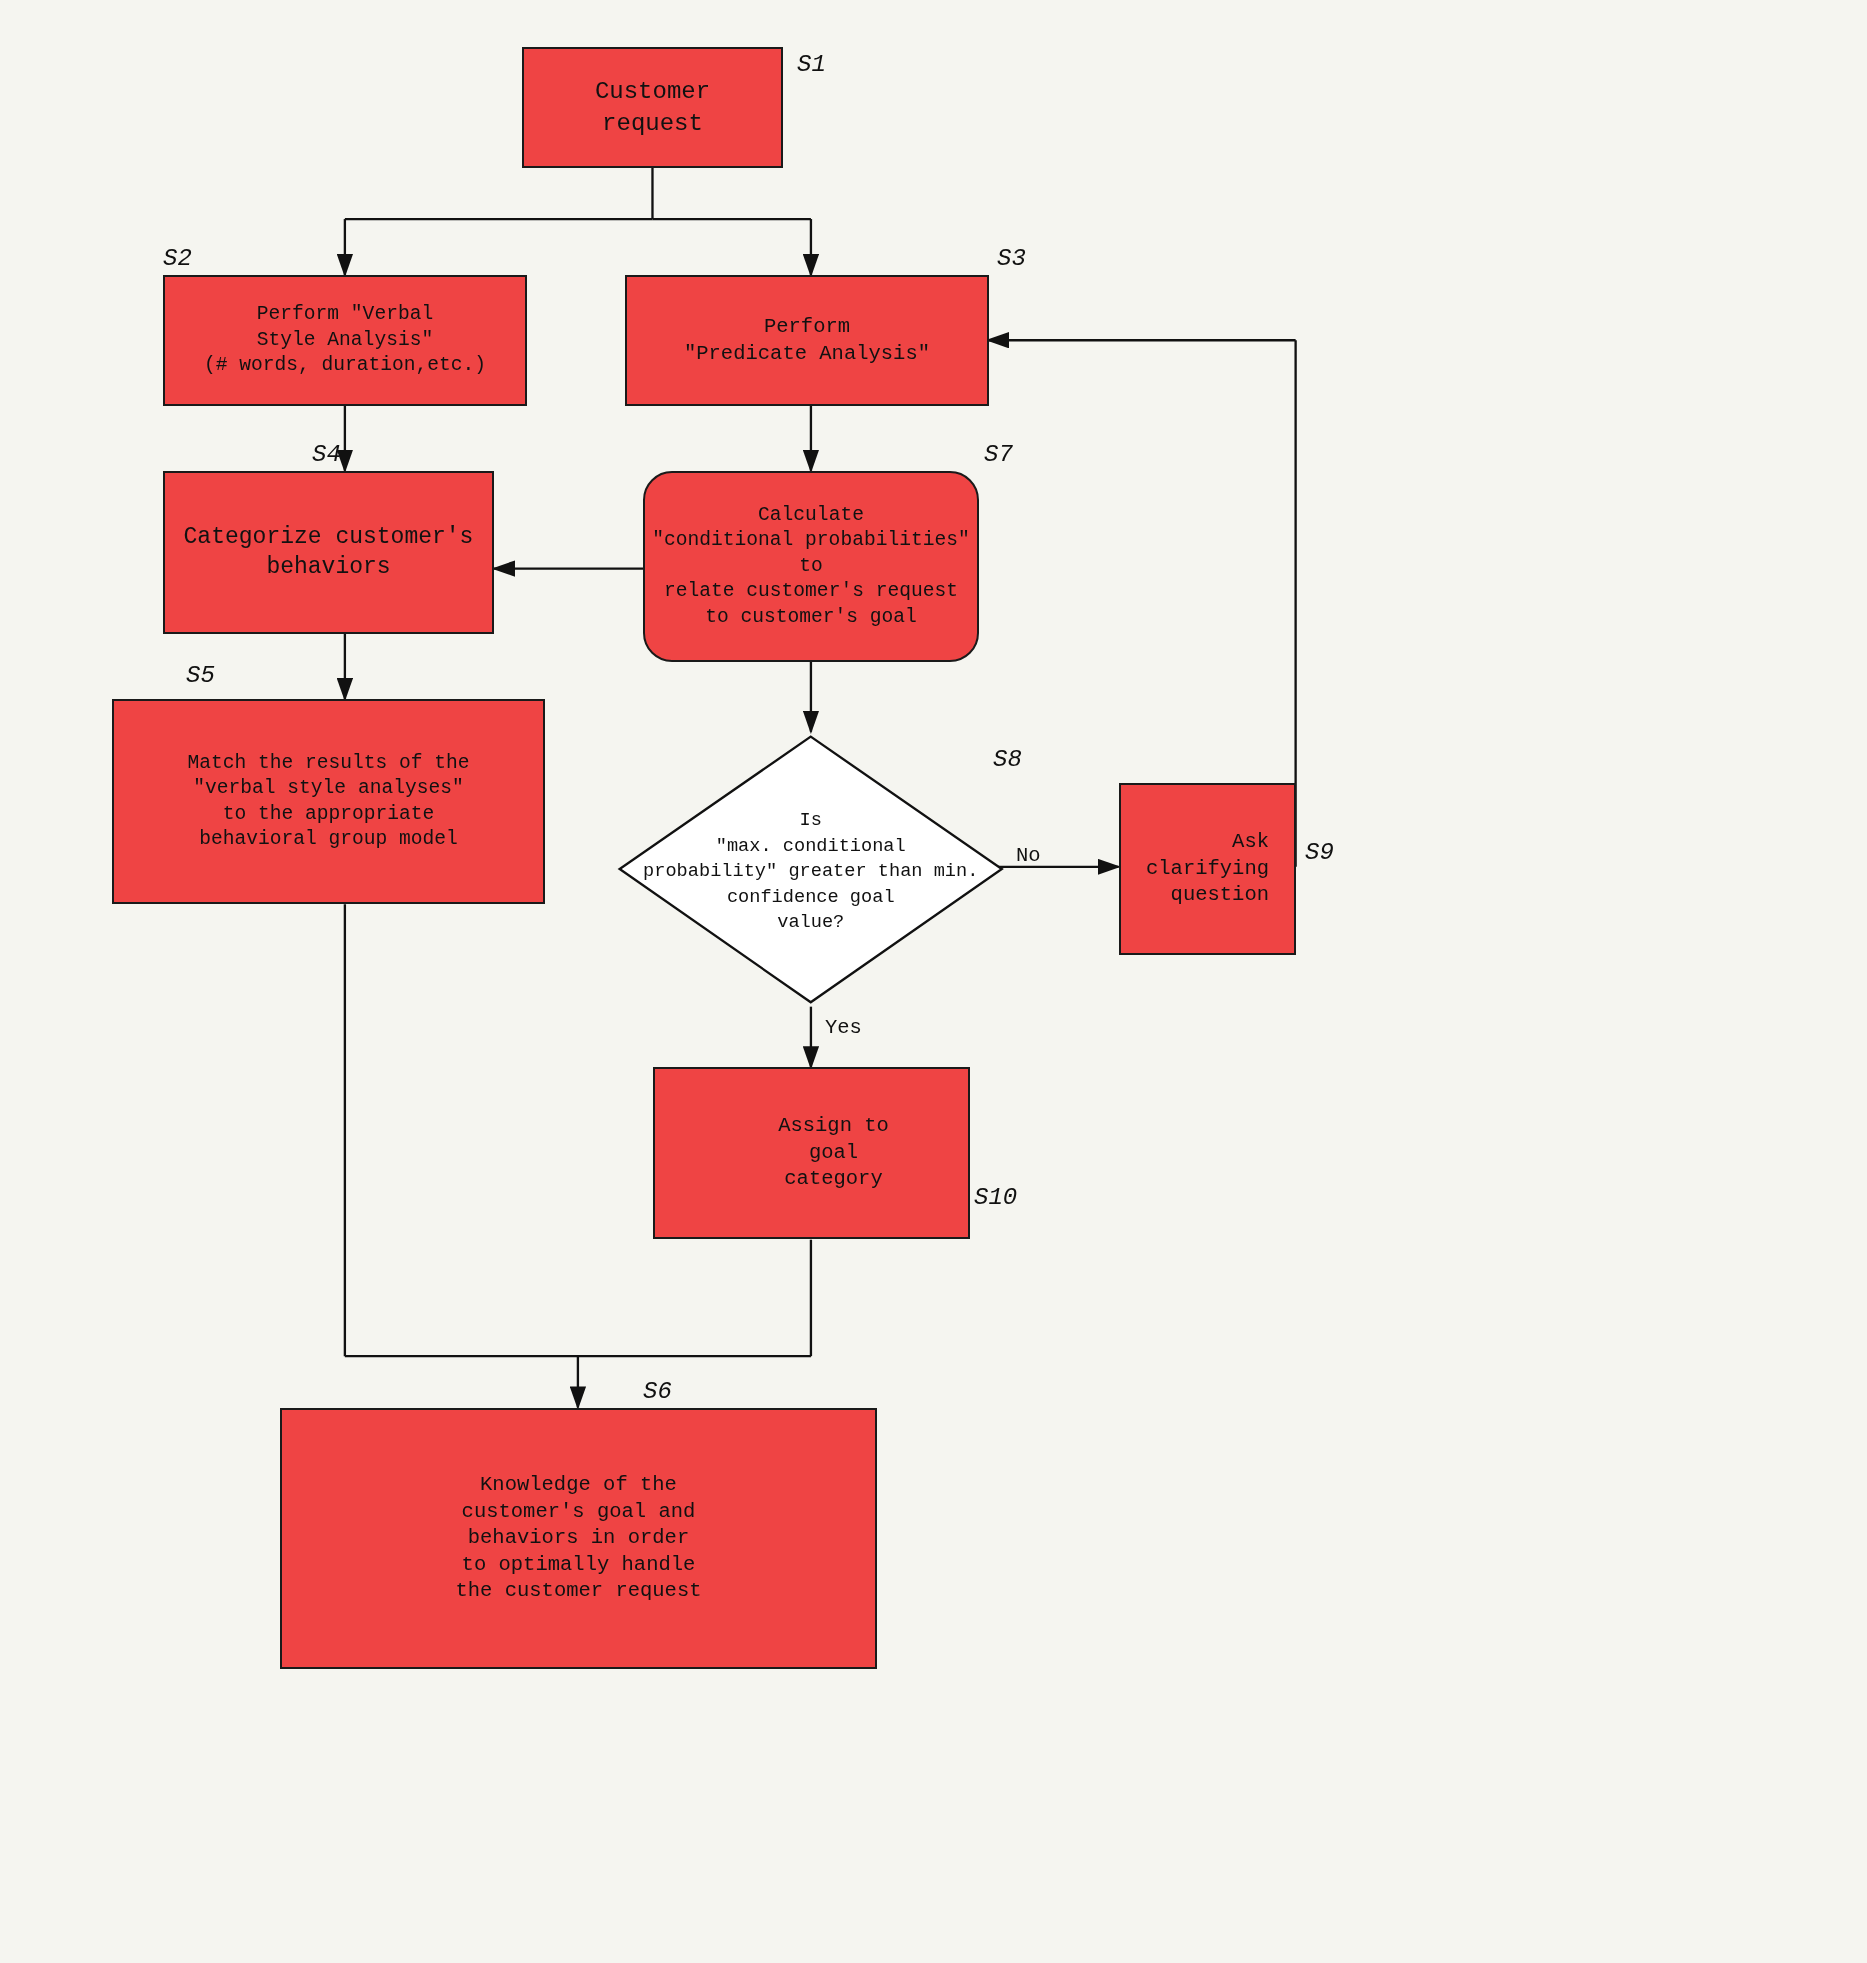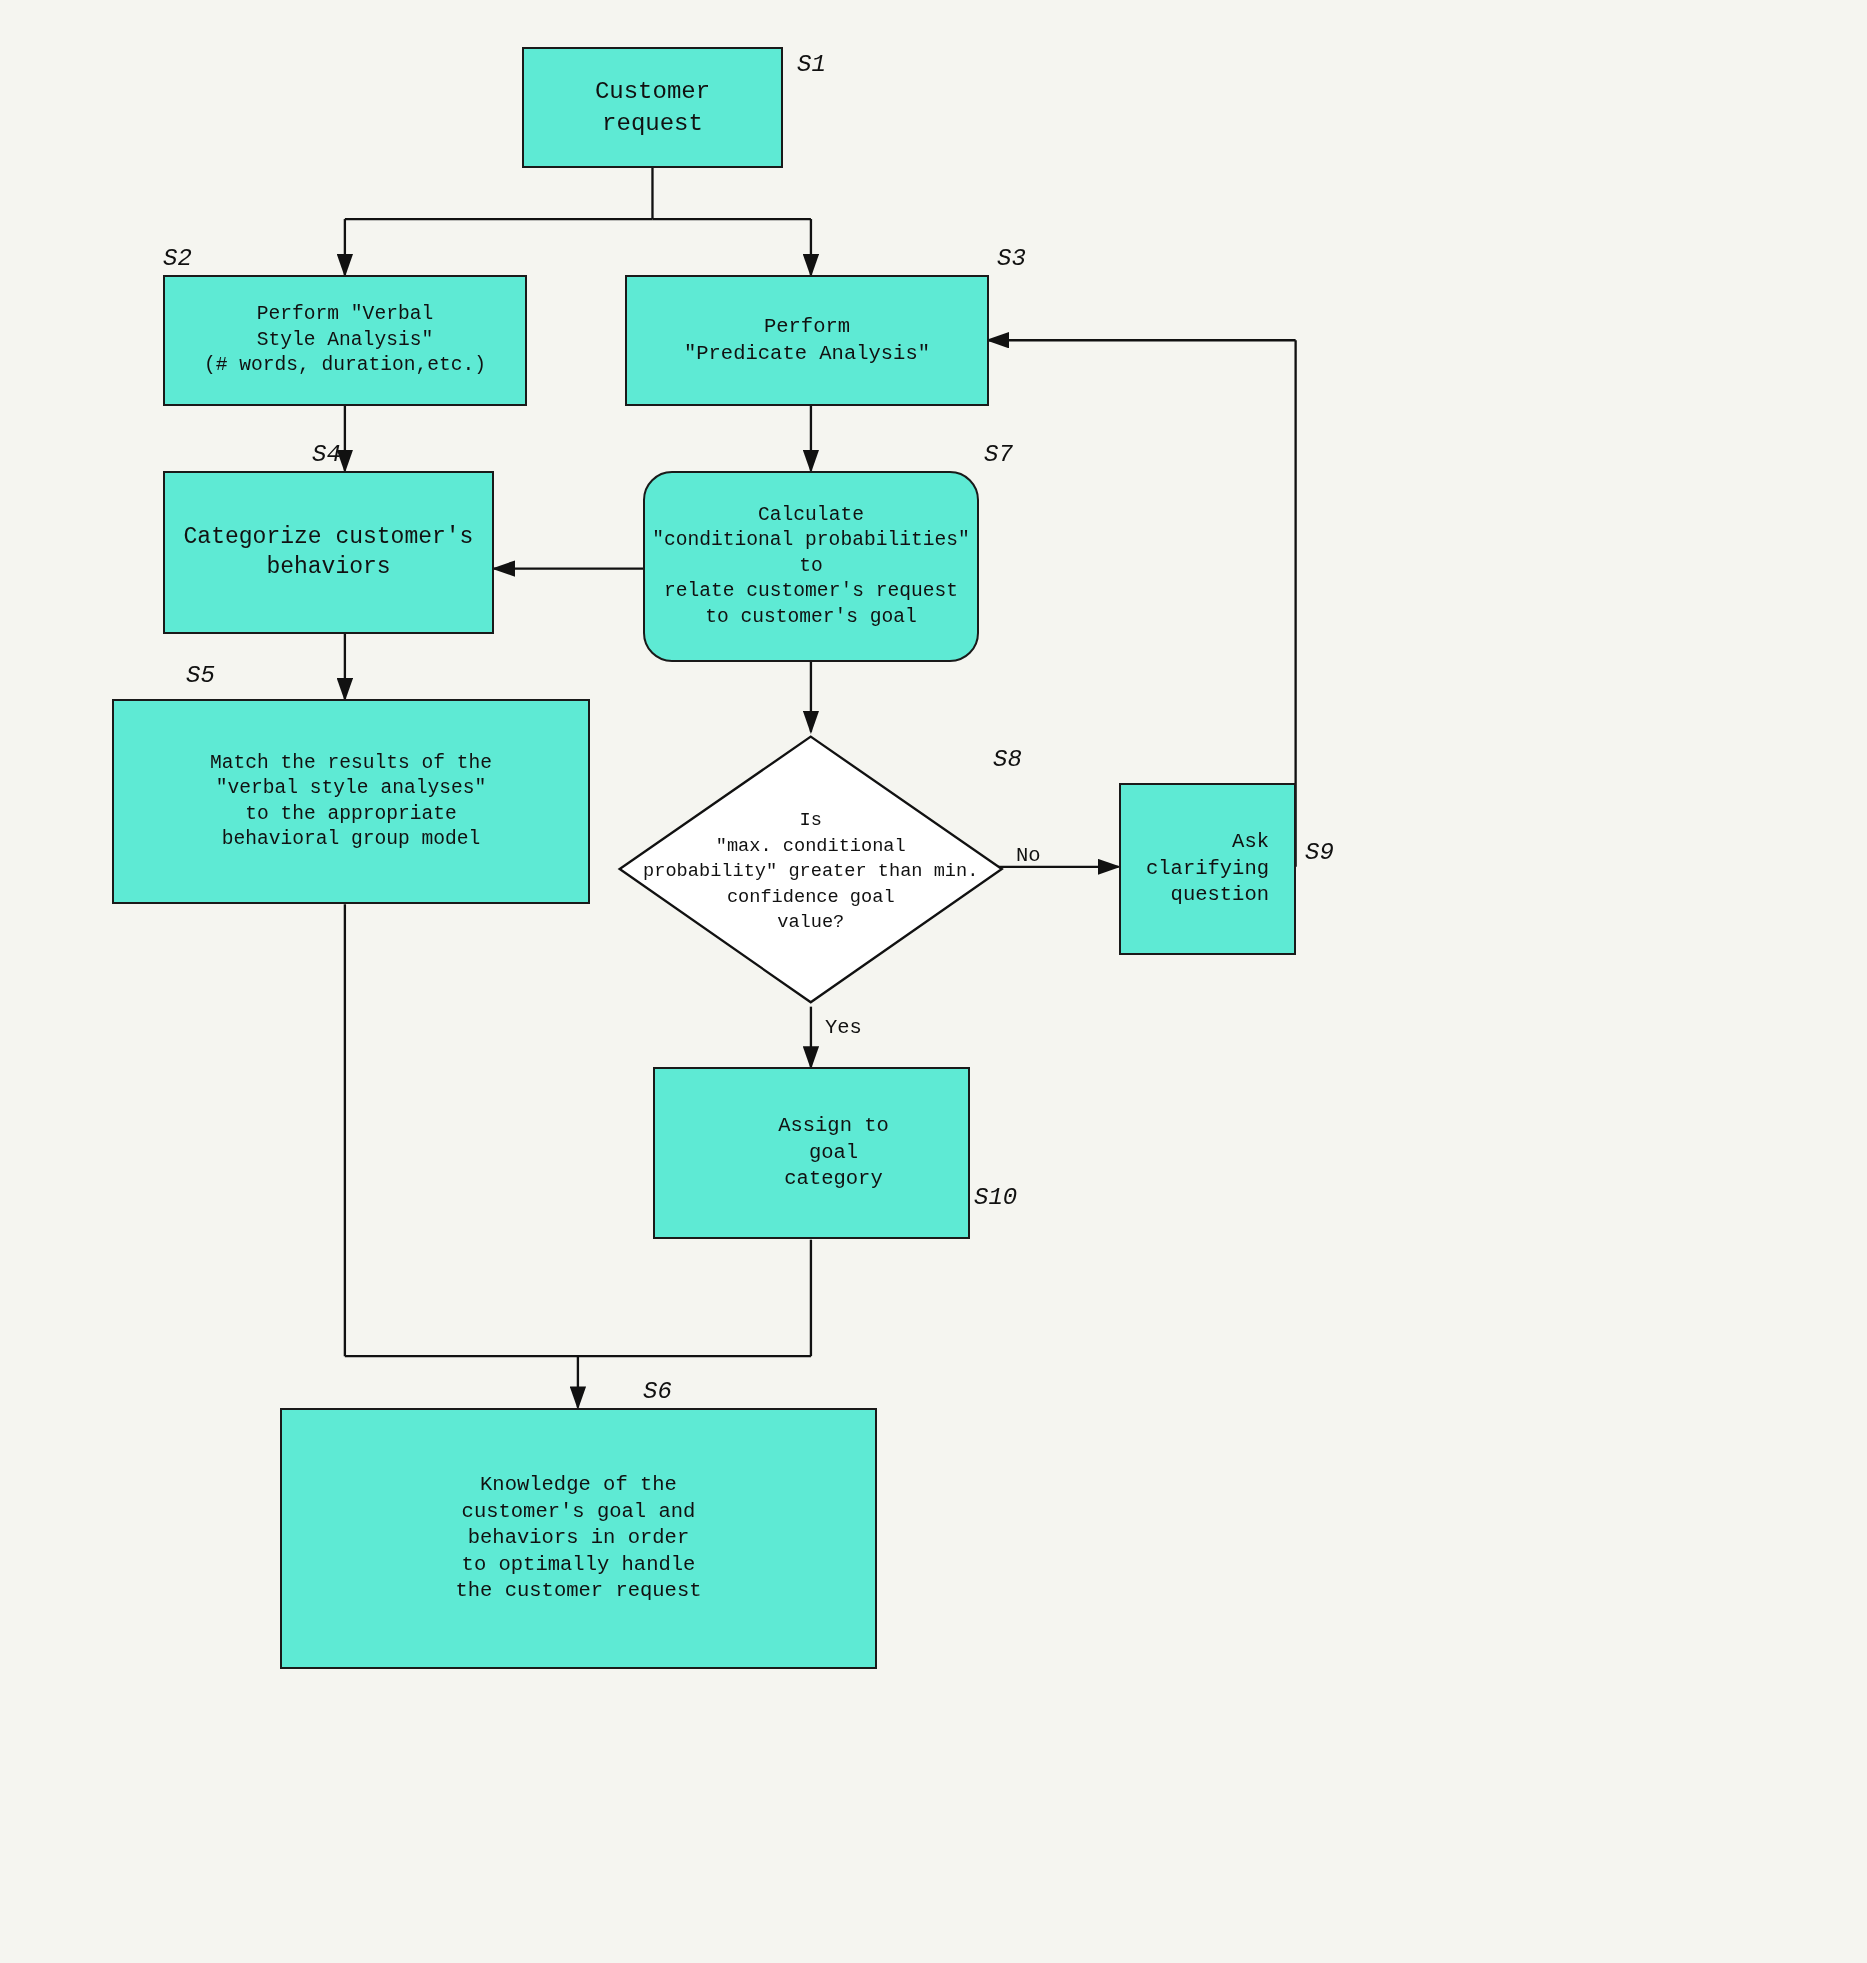--- a/index.html
+++ b/index.html
@@ -21,21 +21,21 @@
     svg {
       position: absolute;
       top: 0; left: 0;
       width: 1867px;
       height: 1963px;
     }
     
     .box {
       position: absolute;
       border: 2.3px solid #1a1a1a;
-      background: #5eead4;
+      background: #ef4444;
       display: flex;
       align-items: center;
       justify-content: center;
       text-align: center;
       font-family: 'Courier New', Courier, monospace;
       font-size: 20.5px;
       line-height: 1.3;
       color: #111;
     }
     .step-label {
@@ -128,21 +128,21 @@
   <div class="step-label" style="left:312px; top:441px;">S4</div>
 
   <div class="box" style="left:643px; top:471px; width:336px; height:191px; font-size:19.6px;border-radius:29px;">
     <span style="white-space:pre-line; text-align:center;">Calculate
 "conditional probabilities" to
 relate customer's request
 to customer's goal</span>
   </div>
   <div class="step-label" style="left:984px; top:441px;">S7</div>
 
-  <div class="box" style="left:112px; top:699px; width:478px; height:205px; font-size:19.6px;">
+  <div class="box" style="left:112px; top:699px; width:433px; height:205px; font-size:19.6px;">
     <span style="white-space:pre-line; text-align:center;">Match the results of the
 "verbal style analyses"
 to the appropriate
 behavioral group model</span>
   </div>
   <div class="step-label" style="left:186px; top:662px;">S5</div>
 
   <div class="diamond-wrapper" style="left:615px; top:732px; width:392px; height:275px;">
     <svg width="392" height="275" viewBox="0 0 2003 2106">
       <polygon points="210,5 415,147 210,290 5,147" fill="#fff" stroke="#111" stroke-width="2.5"></polygon>

